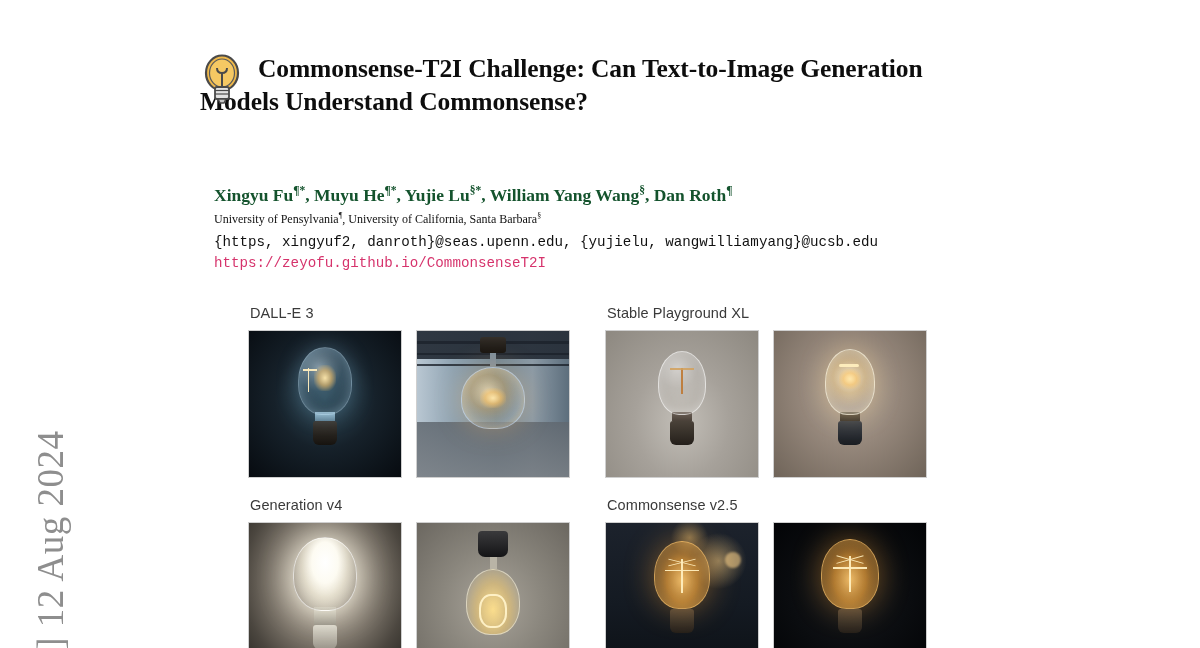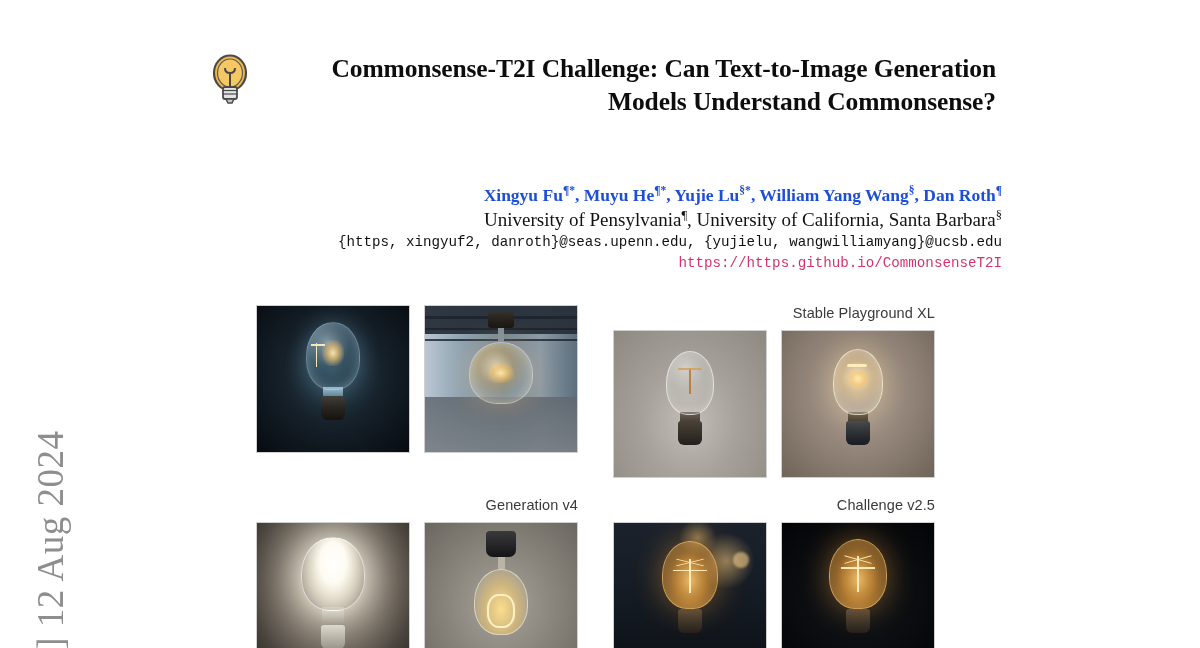--- a/index.html
+++ b/index.html
@@ -35,25 +35,24 @@
     font-family: "Liberation Serif", serif;
     font-size: 37px;
     letter-spacing: 0.5px;
     color: #8e8e8e;
     white-space: nowrap;
   }
 
   
   #content {
     position: absolute;
-    left: 208px;
+    left: 200px;
     top: 0px;
     width: 790px;
     height: 648px;
-    text-align: right;
   }
 
   
   #title-block {
     position: absolute;
     left: 0px;
     top: 52px;
     width: 788px;
   }
   #bulb-emoji {
@@ -80,27 +79,27 @@
     position: absolute;
     left: 14px;
     top: 183px;
     width: 780px;
   }
   .author-line {
     font-family: "Liberation Serif", serif;
     font-weight: bold;
     font-size: 17.5px;
     line-height: 24px;
-    color: #1d4ed8;
+    color: #14532d;
     white-space: nowrap;
   }
   .affil-line {
     font-family: "Liberation Serif", serif;
     font-weight: normal;
-    font-size: 19px;
+    font-size: 12px;
     line-height: 25px;
     color: #111111;
     white-space: nowrap;
   }
   .mono-line {
     font-family: "Liberation Mono", monospace;
     font-size: 14.2px;
     line-height: 21px;
     color: #111111;
     white-space: nowrap;
@@ -273,26 +272,27 @@
           <path d="M18 45 h8 l-2 4 h-4 z" fill="#c9c9c9" stroke="#4a4a4a" stroke-width="1.5"></path>
         </svg>
       </span>
       <h1 id="title-text">Commonsense-T2I Challenge: Can Text-to-Image Generation Models Understand Commonsense?</h1>
     </div>
 
     <div id="author-block">
       <div class="author-line">Xingyu Fu<sup>¶</sup><sup>*</sup>, Muyu He<sup>¶</sup><sup>*</sup>, Yujie Lu<sup>§</sup><sup>*</sup>, William Yang Wang<sup>§</sup>, Dan Roth<sup>¶</sup></div>
       <div class="affil-line">University of Pensylvania<sup>¶</sup>, University of California, Santa Barbara<sup>§</sup></div>
       <div class="mono-line">{https, xingyuf2, danroth}@seas.upenn.edu, {yujielu, wangwilliamyang}@ucsb.edu</div>
-      <a class="url-line" href="#">https://https.github.io/CommonsenseT2I</a>
+      <a class="url-line" href="#">https://zeyofu.github.io/CommonsenseT2I</a>
     </div>
 
     <div id="figure-grid">
 
       <div class="model-group" style="left:0px; top:0px;">
+        <div class="model-label">DALL-E 3</div>
         <div class="img-pair">
           <div class="gen-img bg-dark-blue">
             <div class="bulb" style="top:16px;">
               <div class="glass glass-cool">
                 <div class="filament glow-warm"></div>
                 <div class="fil-line" style="left:9px; top:30%; width:1.4px; height:24px;"></div>
                 <div class="fil-line" style="left:4px; top:32%; width:14px; height:1.4px;"></div>
               </div>
               <div class="neck neck-cool"></div>
               <div class="base" style="background:linear-gradient(#3b3630,#16130f);"></div>
@@ -355,21 +355,21 @@
               <div style="width:7px;height:12px;margin:0 auto;background:#b9b4a6;"></div>
               <div class="glass glass-amber-soft" style="width:52px;height:64px;">
                 <div style="position:absolute; left:50%; top:38%; transform:translateX(-50%); width:24px; height:30px; border:2px solid rgba(255,242,200,0.95); border-radius:42%;"></div>
               </div>
             </div>
           </div>
         </div>
       </div>
 
       <div class="model-group" style="left:357px; top:192px;">
-        <div class="model-label">Challenge v2.5</div>
+        <div class="model-label">Commonsense v2.5</div>
         <div class="img-pair">
           <div class="gen-img bg-pg1">
             <div style="position:absolute; left:78%; top:20%; width:16px; height:16px; border-radius:50%; background:rgba(255,214,140,0.55); filter:blur(1px);"></div>
             <div class="bulb" style="top:18px;">
               <div class="glass glass-amber" style="width:54px;height:66px;">
                 <div class="fil-line" style="left:50%; margin-left:-0.8px; top:26%; width:1.6px; height:34px;"></div>
                 <div class="fil-line" style="left:10px; top:42%; width:34px; height:1.4px;"></div>
                 <div class="fil-line" style="left:13px; top:30%; width:28px; height:1.2px; transform:rotate(14deg);"></div>
                 <div class="fil-line" style="left:13px; top:30%; width:28px; height:1.2px; transform:rotate(-14deg);"></div>
               </div>

